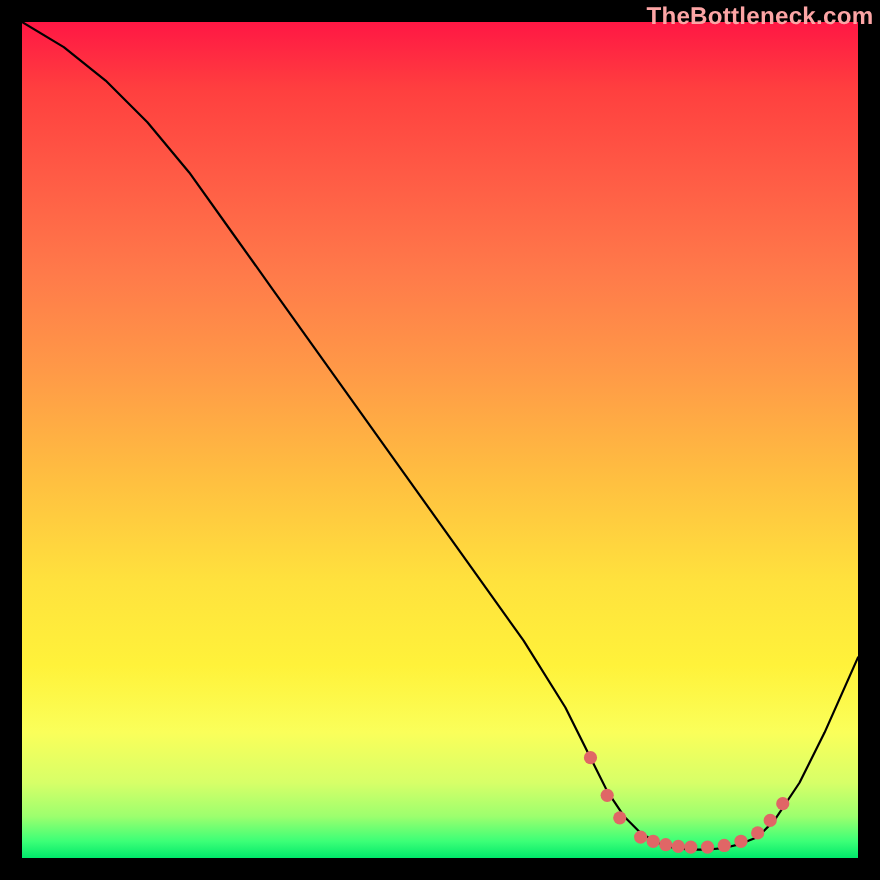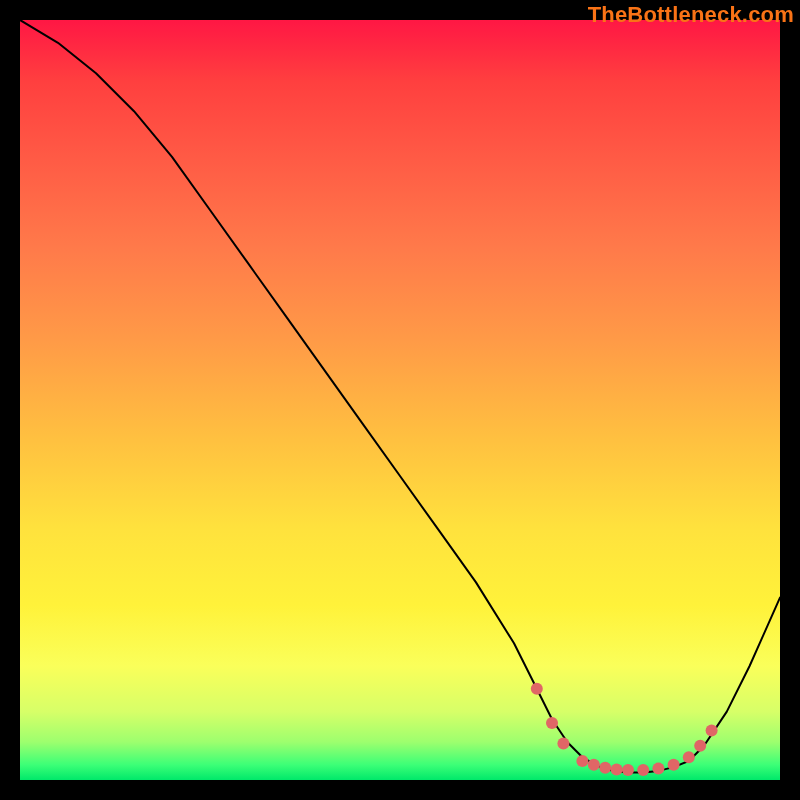--- a/index.html
+++ b/index.html
@@ -41,21 +41,21 @@
       #3cff77 98%,
       #00e86a 100%
     );
   }
   .watermark {
     position: absolute;
     top: 2px;
     right: 6px;
     font-size: 22px;
     font-weight: 600;
-    color: #f97316;
+    color: #fca5a5;
     letter-spacing: 0.2px;
     user-select: none;
     text-align: right;
   }
   svg.overlay {
     position: absolute;
     left: 0;
     top: 0;
     width: 760px;
     height: 760px;

